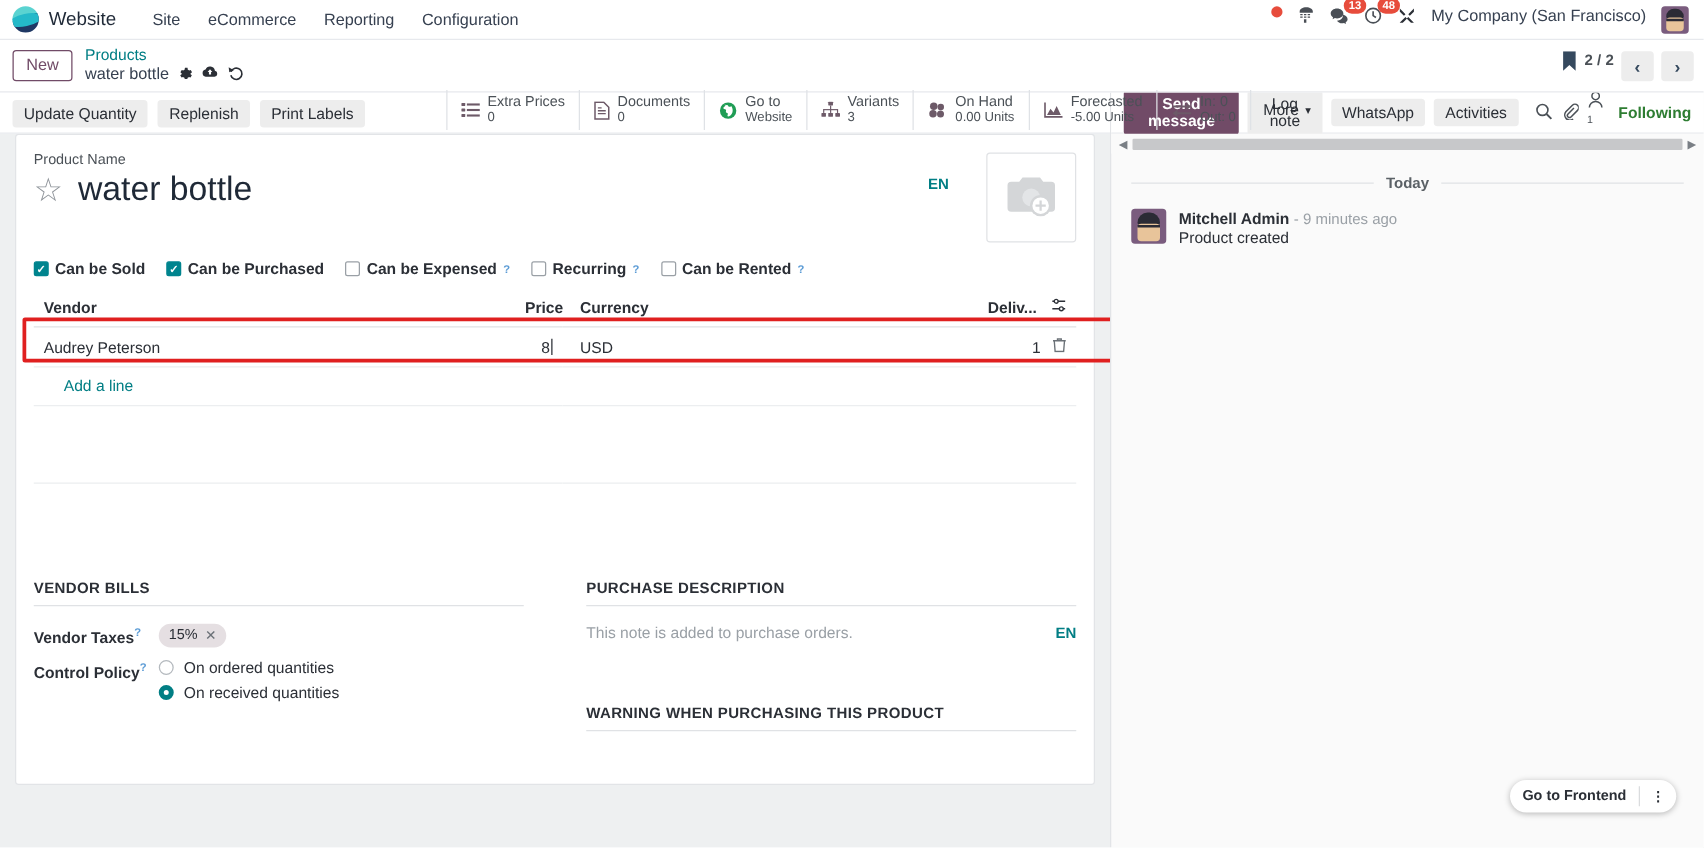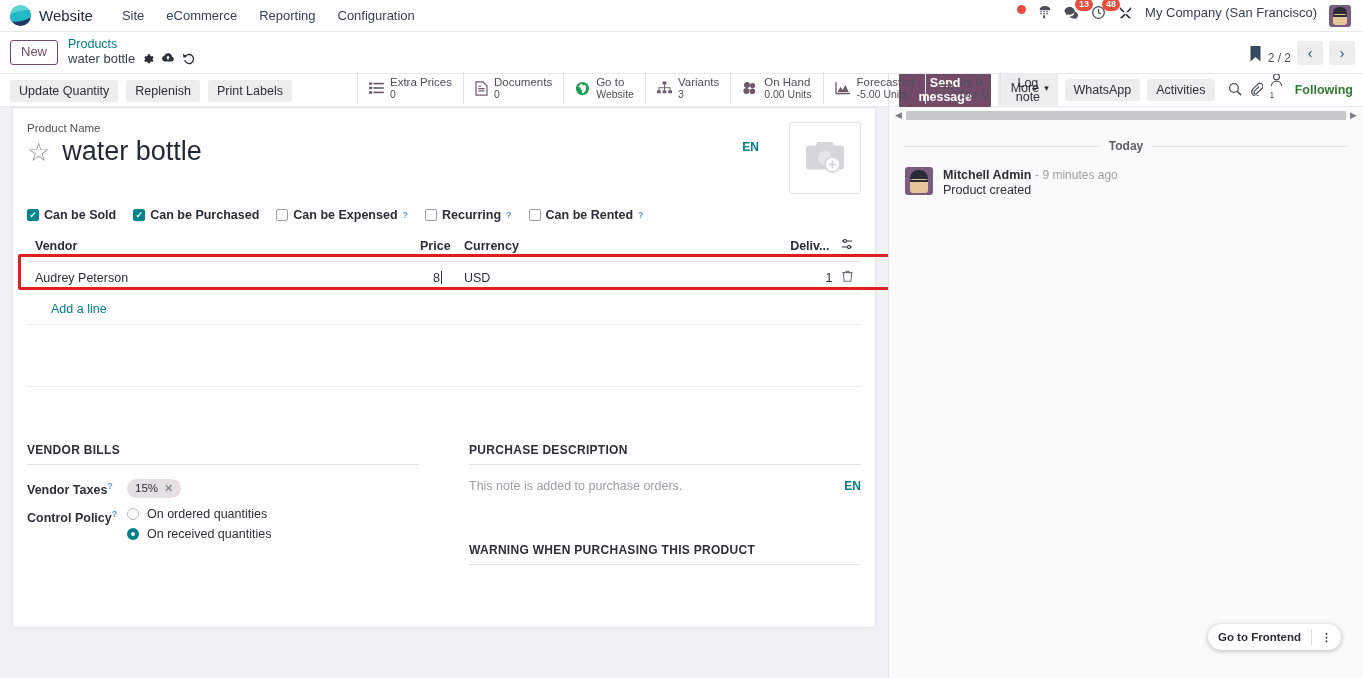--- a/index.html
+++ b/index.html
@@ -89,21 +89,21 @@
     border-right:1px solid #dfe2e6; padding:2px 11px; cursor:pointer; height:32px;
   }
   .stat:first-child{ border-left:1px solid #dfe2e6; }
   .stat:last-child{ border-right:none; }
   .stat-ico{ color:#6d5a68; font-size:15px; display:flex; align-items:center;}
   .stat-txt{ line-height:1.12; }
   .stat-l1{ font-size:11.5px; color:#4b5157; white-space:nowrap;}
   .stat-l2{ font-size:10.5px; color:#4b5157; white-space:nowrap;}
   .stat-more{ display:flex;align-items:center;font-size:12.5px;color:#2b2f36;padding:2px 10px;cursor:pointer;}
 
-  .pager{ margin-left:auto; display:flex; align-items:flex-end; gap:6px; }
+  .pager{ margin-left:auto; display:flex; align-items:flex-start; gap:6px;font-weight:bold; }
   .pager-ico{ color:#35495e; font-size:14px; }
   .pager-count{ font-size:12px; color:#4b5157; }
   .pg-btn{
     width:26px;height:24px;background:#ededed;border-radius:3px;
     display:flex;align-items:center;justify-content:center;color:#35495e;
     font-size:14px;cursor:pointer;
   }
 
   
   .body-wrap{ display:flex; height: calc(678px - 32px - 42px); }
@@ -184,21 +184,21 @@
   }
   .caret{
     display:inline-block; width:1px; height:13px; background:#2b2f36;
     vertical-align:-2px; margin-left:1px;
   }
   .empty-rows{ height:62px; border-bottom:1px solid #eceef0;}
   .empty-rows2{ height:30px; }
 
   
   .groups{ display:flex; gap:50px; margin-top:26px; }
-  .group{ flex:1; }
+  .group{ flex:1;margin-top:20px; }
   .grp-title{
     font-size:12px; font-weight:700; color:#2b2f36; letter-spacing:.3px;
     border-bottom:1px solid #e0e2e5; padding-bottom:7px; margin-bottom:14px;
   }
   .frow{ display:flex; align-items:flex-start; margin-bottom:9px; }
   .flabel{ width:100px; font-size:12.5px; font-weight:700; color:#2b2f36; flex:none; padding-top:2px;}
   .tag{
     background:#e5dfe2; color:#2b2f36; border-radius:10px; font-size:11.5px;
     padding:3px 8px; display:inline-flex; align-items:center; gap:6px;
   }

